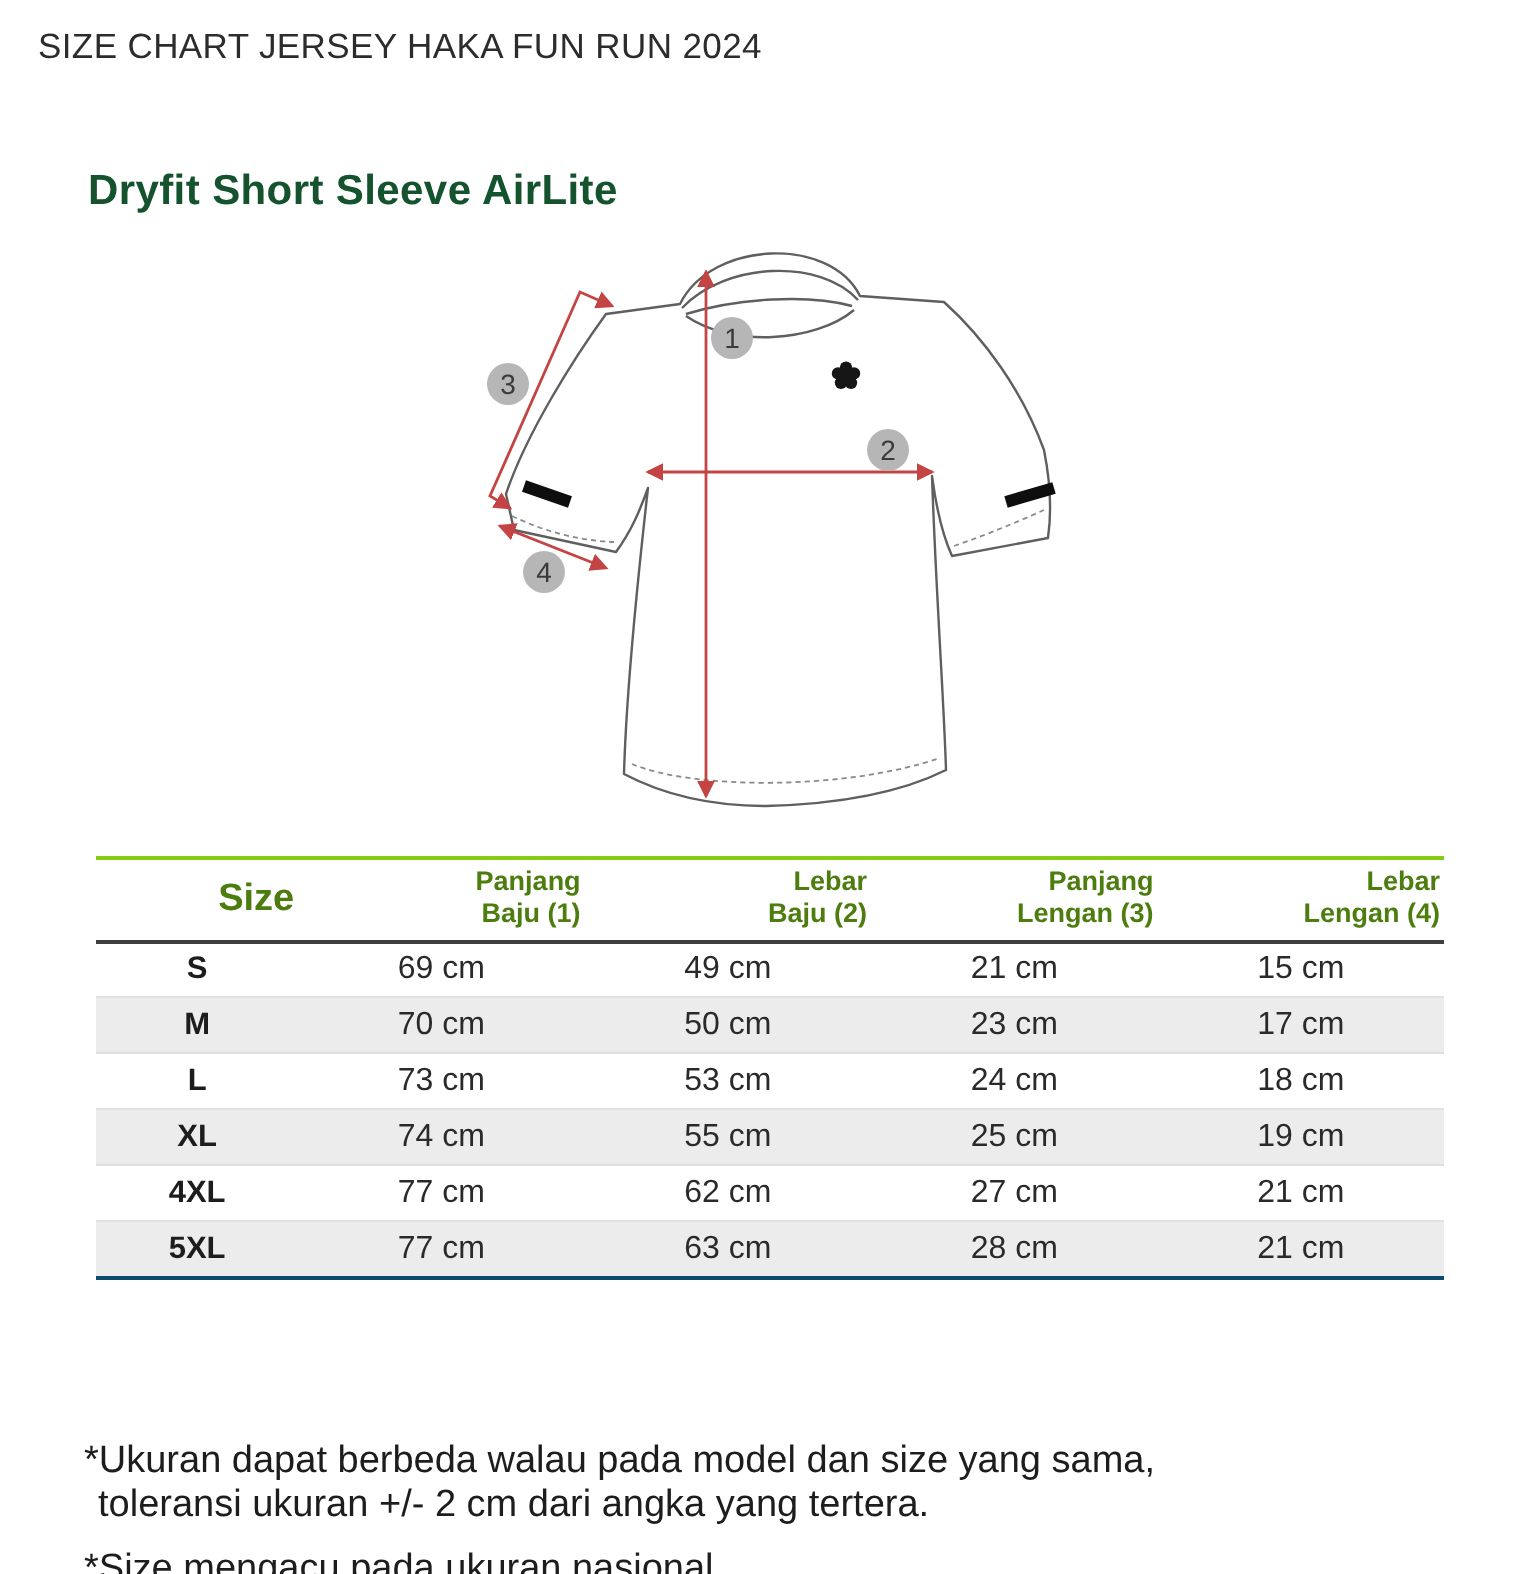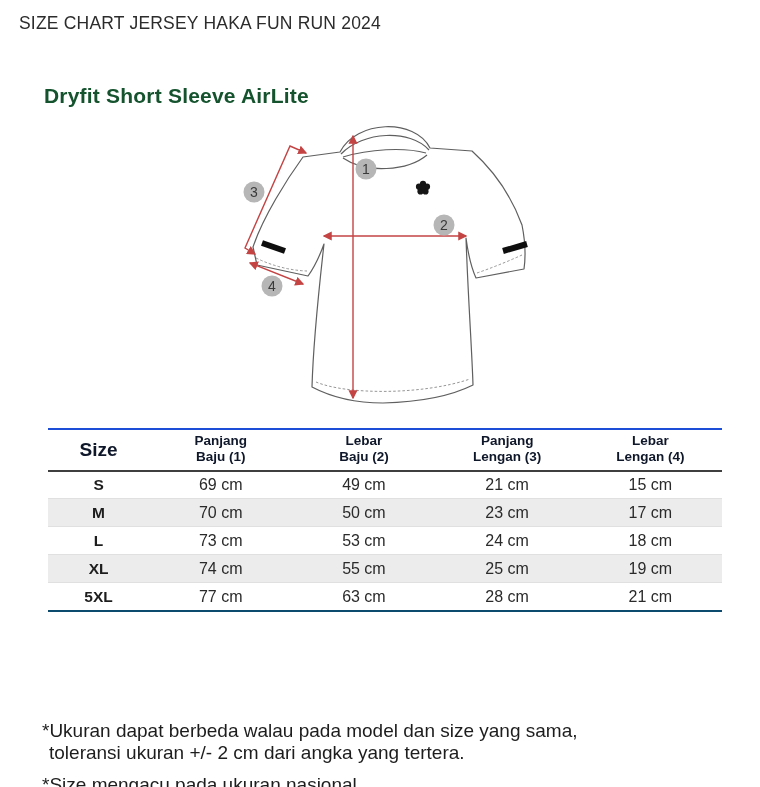--- a/index.html
+++ b/index.html
@@ -23,25 +23,25 @@
   .diagram-wrap svg { width: 100%; height: 100%; display: block; }
 
   .size-table {
     position: absolute; left: 48px; top: 428px; width: 674px;
     border-collapse: collapse; table-layout: fixed;
     font-family: "Liberation Sans", "DejaVu Sans", sans-serif;
   }
   .size-table col.c-size { width: 15%; }
   .size-table col.c-val  { width: 21.25%; }
   .size-table thead th {
-    border-top: 2px solid #1d4ed8;
+    border-top: 2px solid #84cc16;
     border-bottom: 2px solid #3f3f3f;
     padding: 3px 2px 4px 2px;
-    font-size: 13.5px; font-weight: 700; line-height: 1.22; color: #0f172a;
-    text-align: center; vertical-align: middle;
+    font-size: 13.5px; font-weight: 700; line-height: 1.22; color: #4d7c0f;
+    text-align: right; vertical-align: middle;
   }
   .size-table thead th.size-head { font-size: 19px; font-weight: 700; }
   .size-table tbody td {
     text-align: center; vertical-align: middle;
     font-size: 16px; color: #2a2a2a;
     padding: 4px 2px; height: 28px;
   }
   .size-table tbody td.size-cell { font-weight: 700; font-size: 15.5px; color: #1d1d1d; }
   .size-table tbody tr { border-bottom: 1px solid #e0e0e0; }
   .size-table tbody tr:nth-child(even) { background: #ececec; }
@@ -189,20 +189,27 @@
       <td>18 cm</td>
     </tr>
     <tr>
       <td class="size-cell">XL</td>
       <td>74 cm</td>
       <td>55 cm</td>
       <td>25 cm</td>
       <td>19 cm</td>
     </tr>
     <tr>
+      <td class="size-cell">4XL</td>
+      <td>77 cm</td>
+      <td>62 cm</td>
+      <td>27 cm</td>
+      <td>21 cm</td>
+    </tr>
+    <tr>
       <td class="size-cell">5XL</td>
       <td>77 cm</td>
       <td>63 cm</td>
       <td>28 cm</td>
       <td>21 cm</td>
     </tr>
   </tbody>
 </table>
 
 <div class="footnotes">

